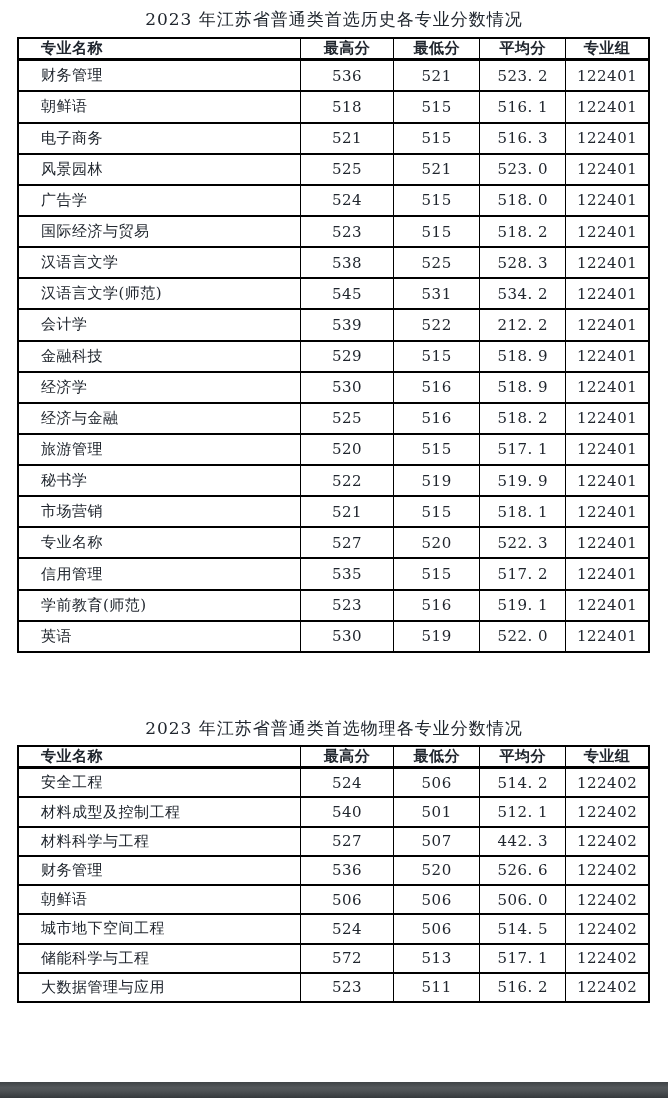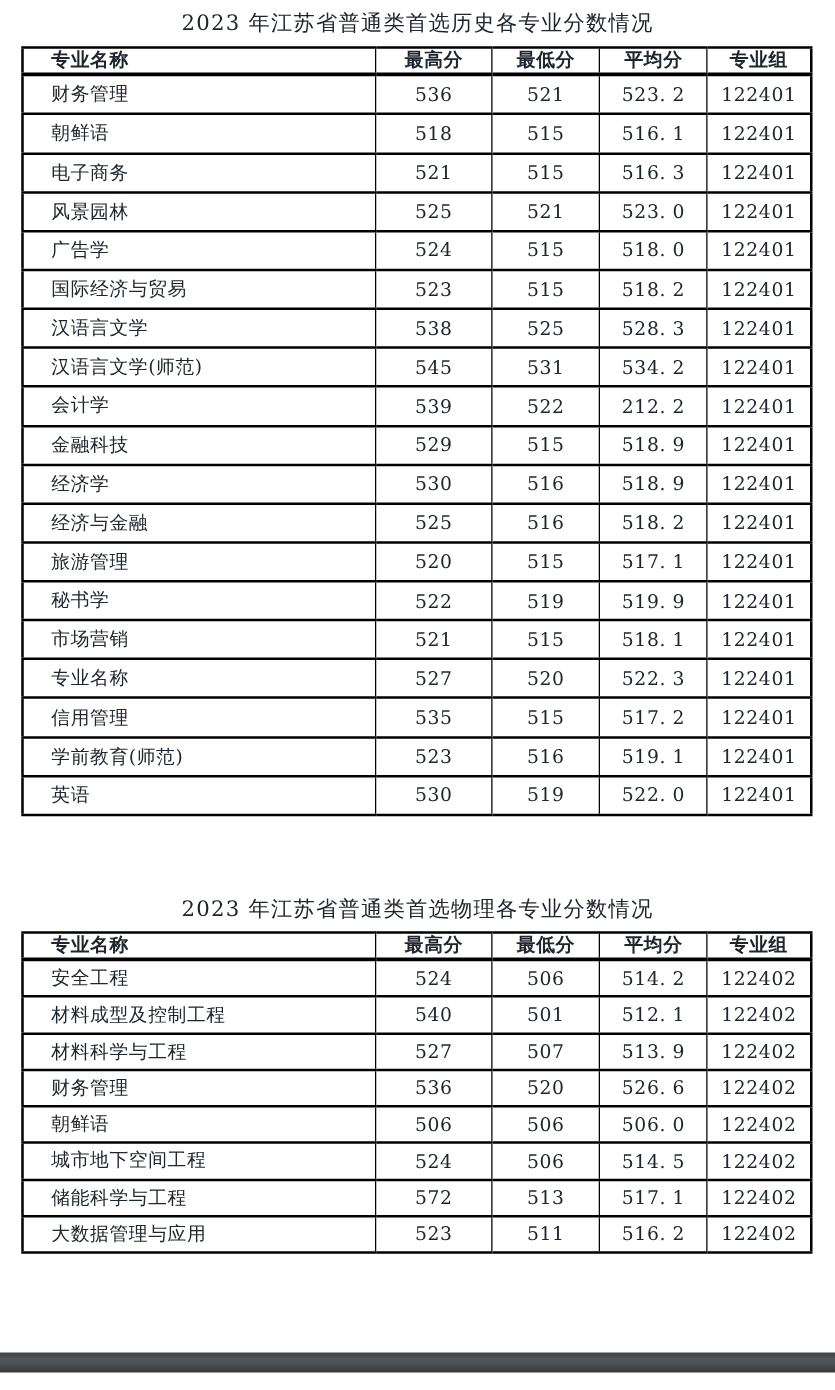--- a/index.html
+++ b/index.html
@@ -267,21 +267,21 @@
             <td>材料成型及控制工程</td>
             <td>540</td>
             <td>501</td>
             <td>512. 1</td>
             <td>122402</td>
           </tr>
           <tr>
             <td>材料科学与工程</td>
             <td>527</td>
             <td>507</td>
-            <td>513. 9</td>
+            <td>442. 3</td>
             <td>122402</td>
           </tr>
           <tr>
             <td>财务管理</td>
             <td>536</td>
             <td>520</td>
             <td>526. 6</td>
             <td>122402</td>
           </tr>
           <tr>

